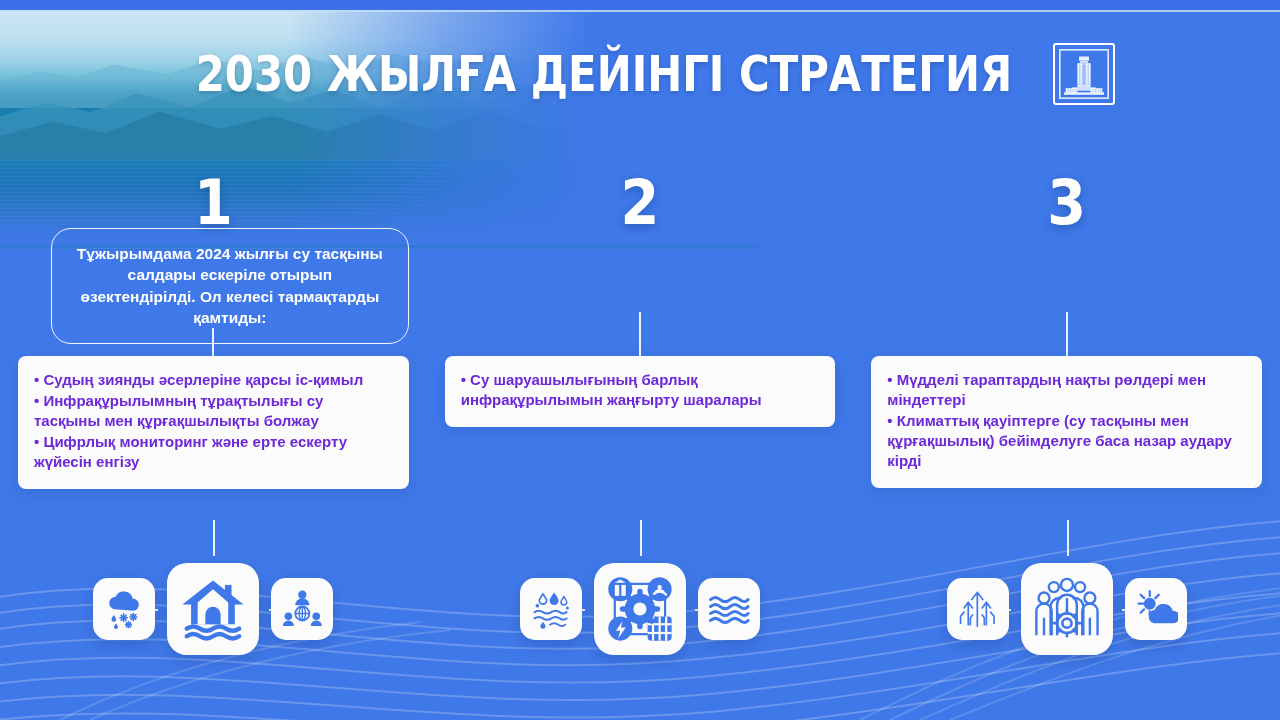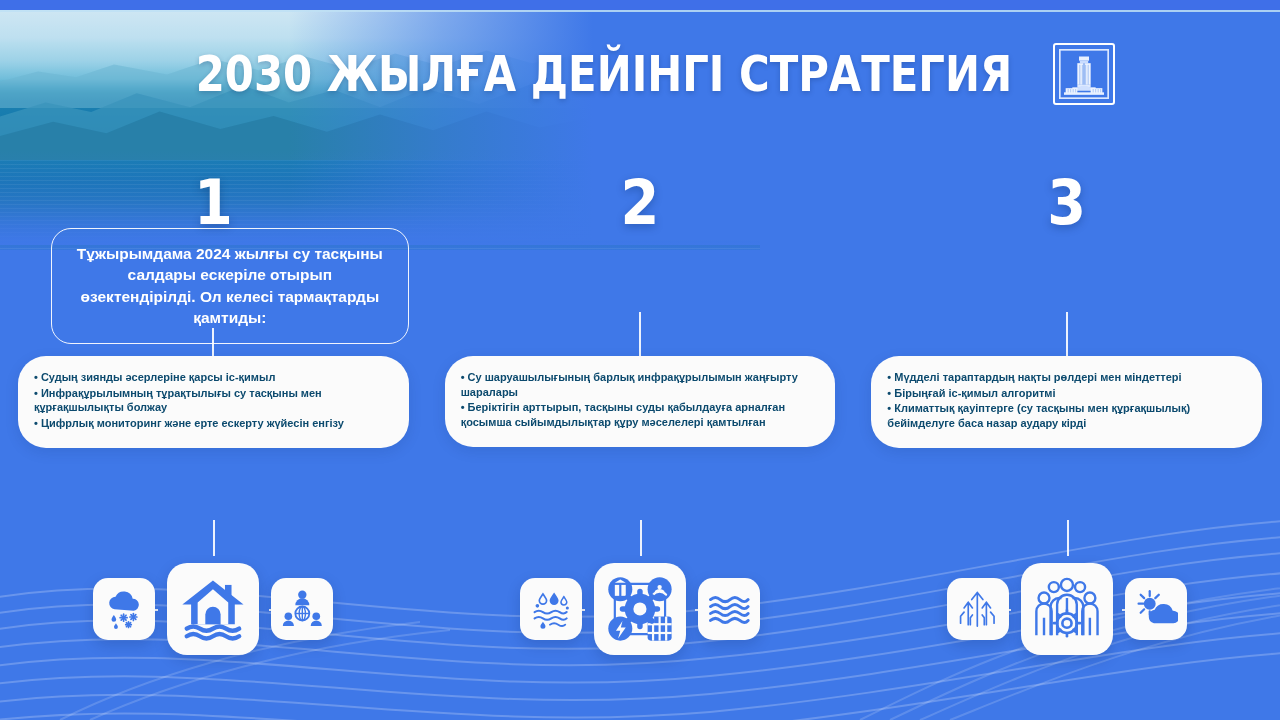--- a/index.html
+++ b/index.html
@@ -111,23 +111,23 @@
   .col1 .headbox{ min-height:100px;margin-left:33px; }
   .col2 .headbox, .col3 .headbox{ min-height:84px; }
 
   .connector {
     position:absolute; left:50%; transform:translateX(-50%);
     width:2px; background:rgba(255,255,255,.9);
   }
 
   .bodybox {
     position:absolute; left:18px; right:18px;
-    background:#fbfbfb; border-radius:28px;
+    background:#fbfbfb; border-radius:8px;
     padding:14px 16px 16px 16px;
-    color:#0c4a6e; font-size:11px; font-weight:bold; line-height:1.33;
+    color:#6d28d9; font-size:15px; font-weight:bold; line-height:1.33;
     box-shadow:0 4px 14px rgba(10,40,90,.12);
   }
   .bodybox ul{ list-style:none; }
   .bodybox li{ margin:0 0 1px 0; text-indent:0; }
 
   
   .iconrow {
     position:absolute; left:0; bottom:56px; width:1280px; height:110px; z-index:5;
     display:flex;
   }
@@ -238,32 +238,30 @@
         </ul>
       </div>
     </div>
 
     <div class="col col2">
       <div class="num">2</div>
       <div class="connector" style="top:162px; height:44px;"></div>
       <div class="bodybox" style="top:206px;">
         <ul>
           <li>• Су шаруашылығының барлық инфрақұрылымын жаңғырту шаралары</li>
-          <li>• Беріктігін арттырып, тасқыны суды қабылдауға арналған қосымша сыйымдылықтар құру мәселелері қамтылған</li>
         </ul>
       </div>
     </div>
 
     <div class="col col3">
       <div class="num">3</div>
       <div class="connector" style="top:162px; height:44px;"></div>
       <div class="bodybox" style="top:206px;">
         <ul>
           <li>• Мүдделі тараптардың нақты рөлдері мен міндеттері</li>
-          <li>• Бірыңғай іс-қимыл алгоритмі</li>
           <li>• Климаттық қауіптерге (су тасқыны мен құрғақшылық) бейімделуге баса назар аудару кірді</li>
         </ul>
       </div>
     </div>
   </div>
 
   <div class="iconrow">
 
     <div class="icongroup">
       <div class="linkline" style="left:96px; width:62px;"></div>

